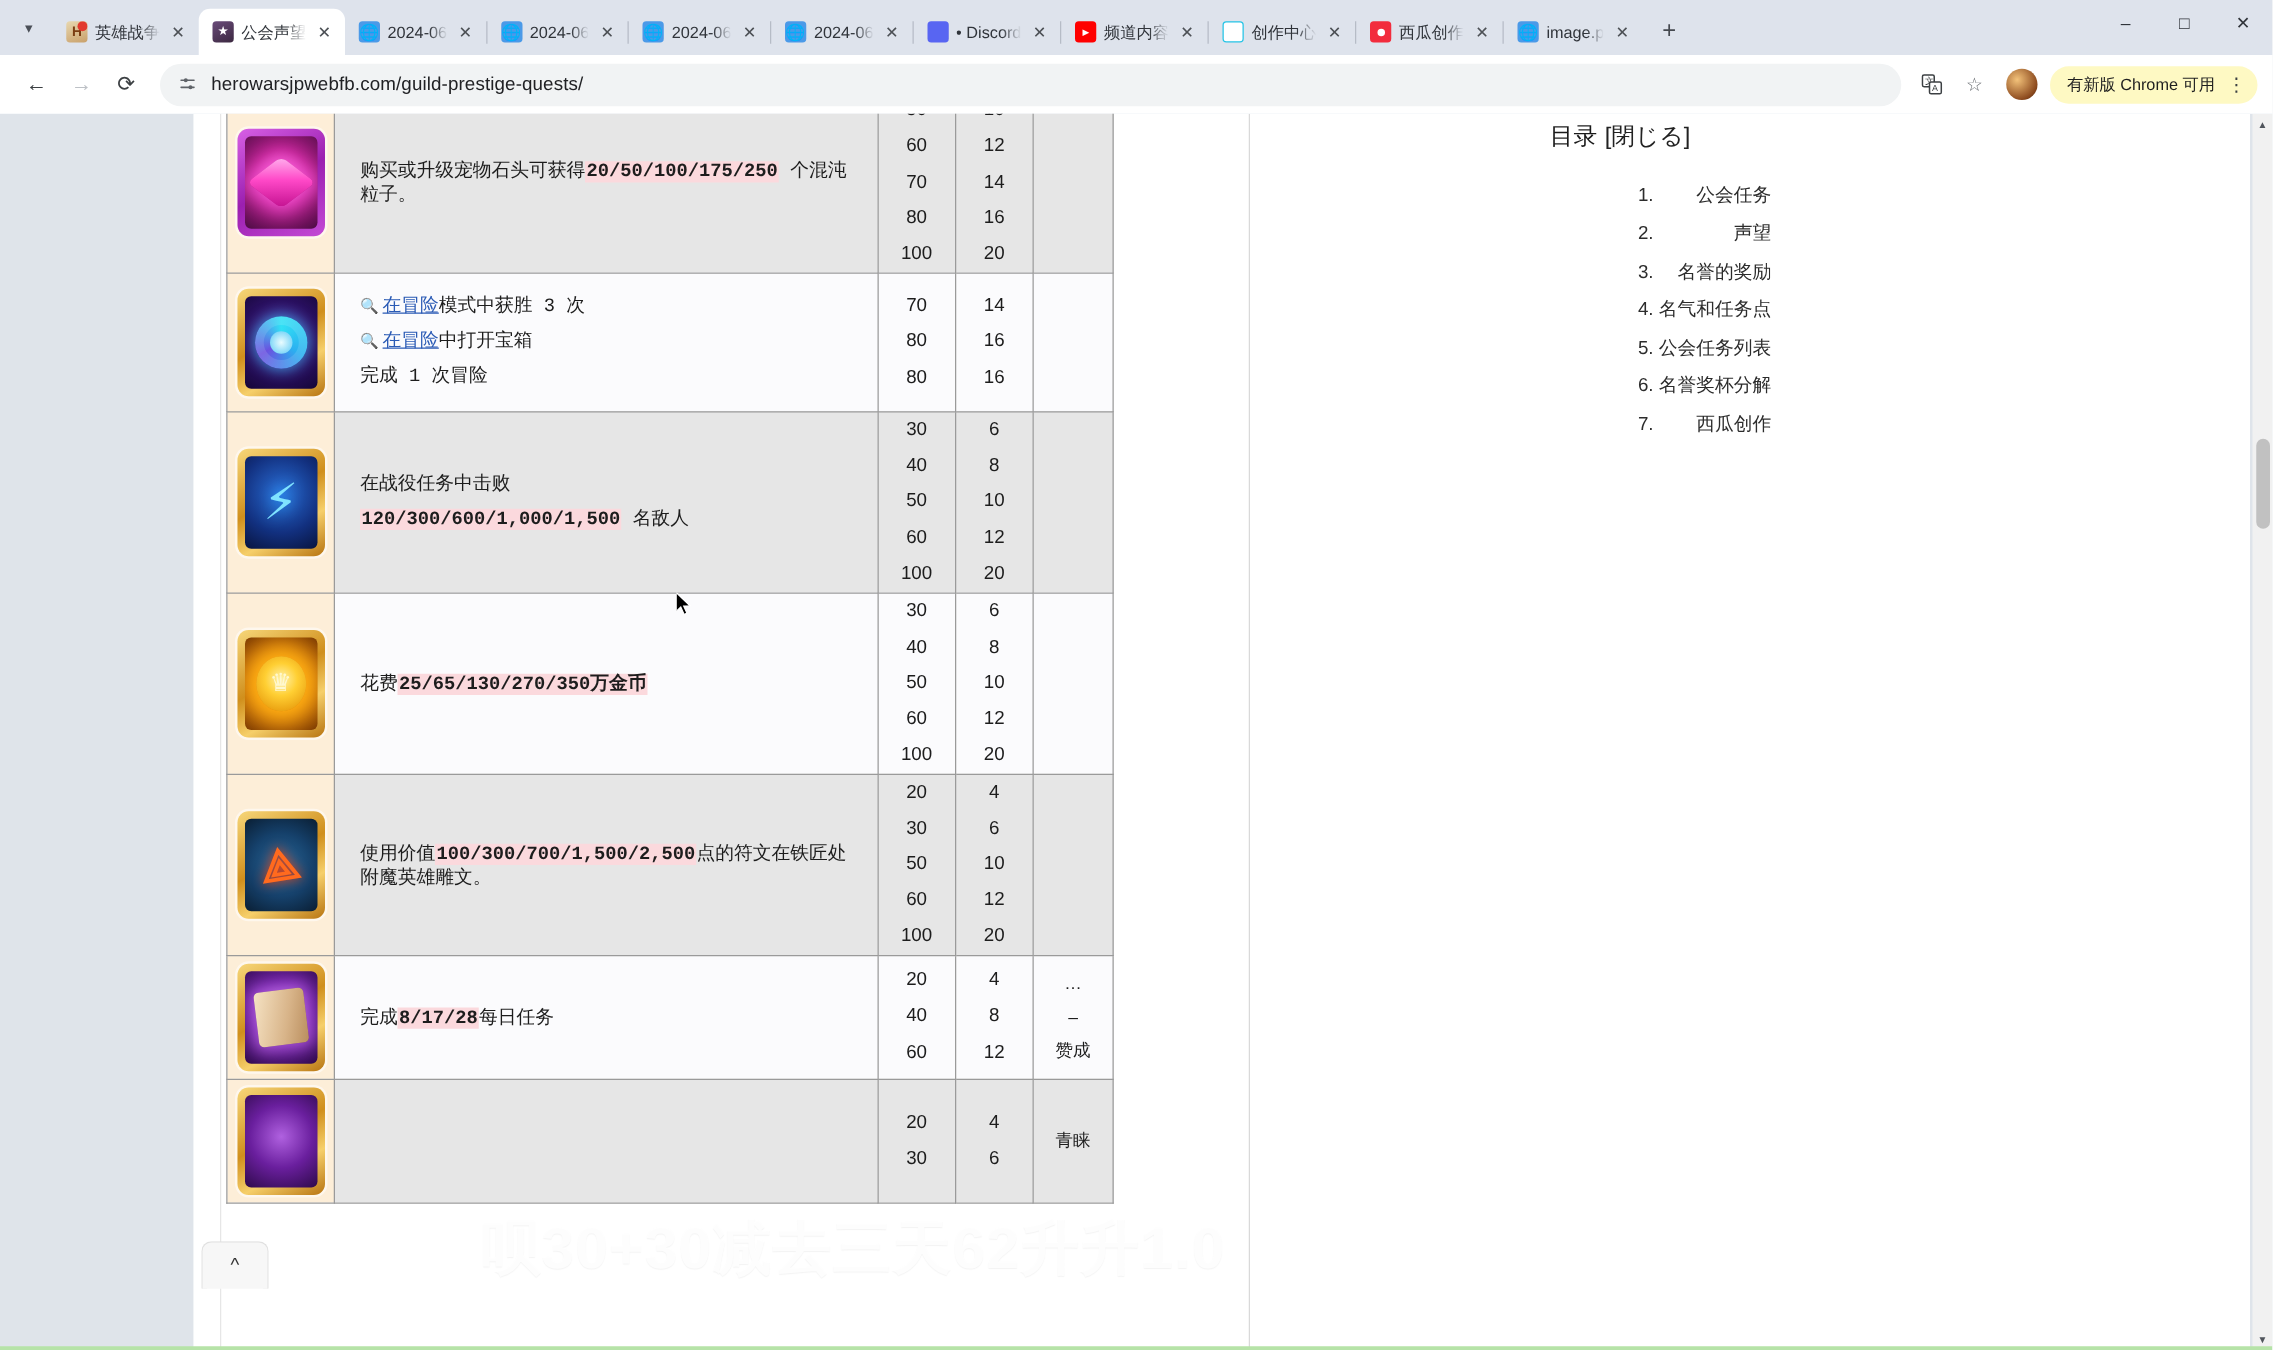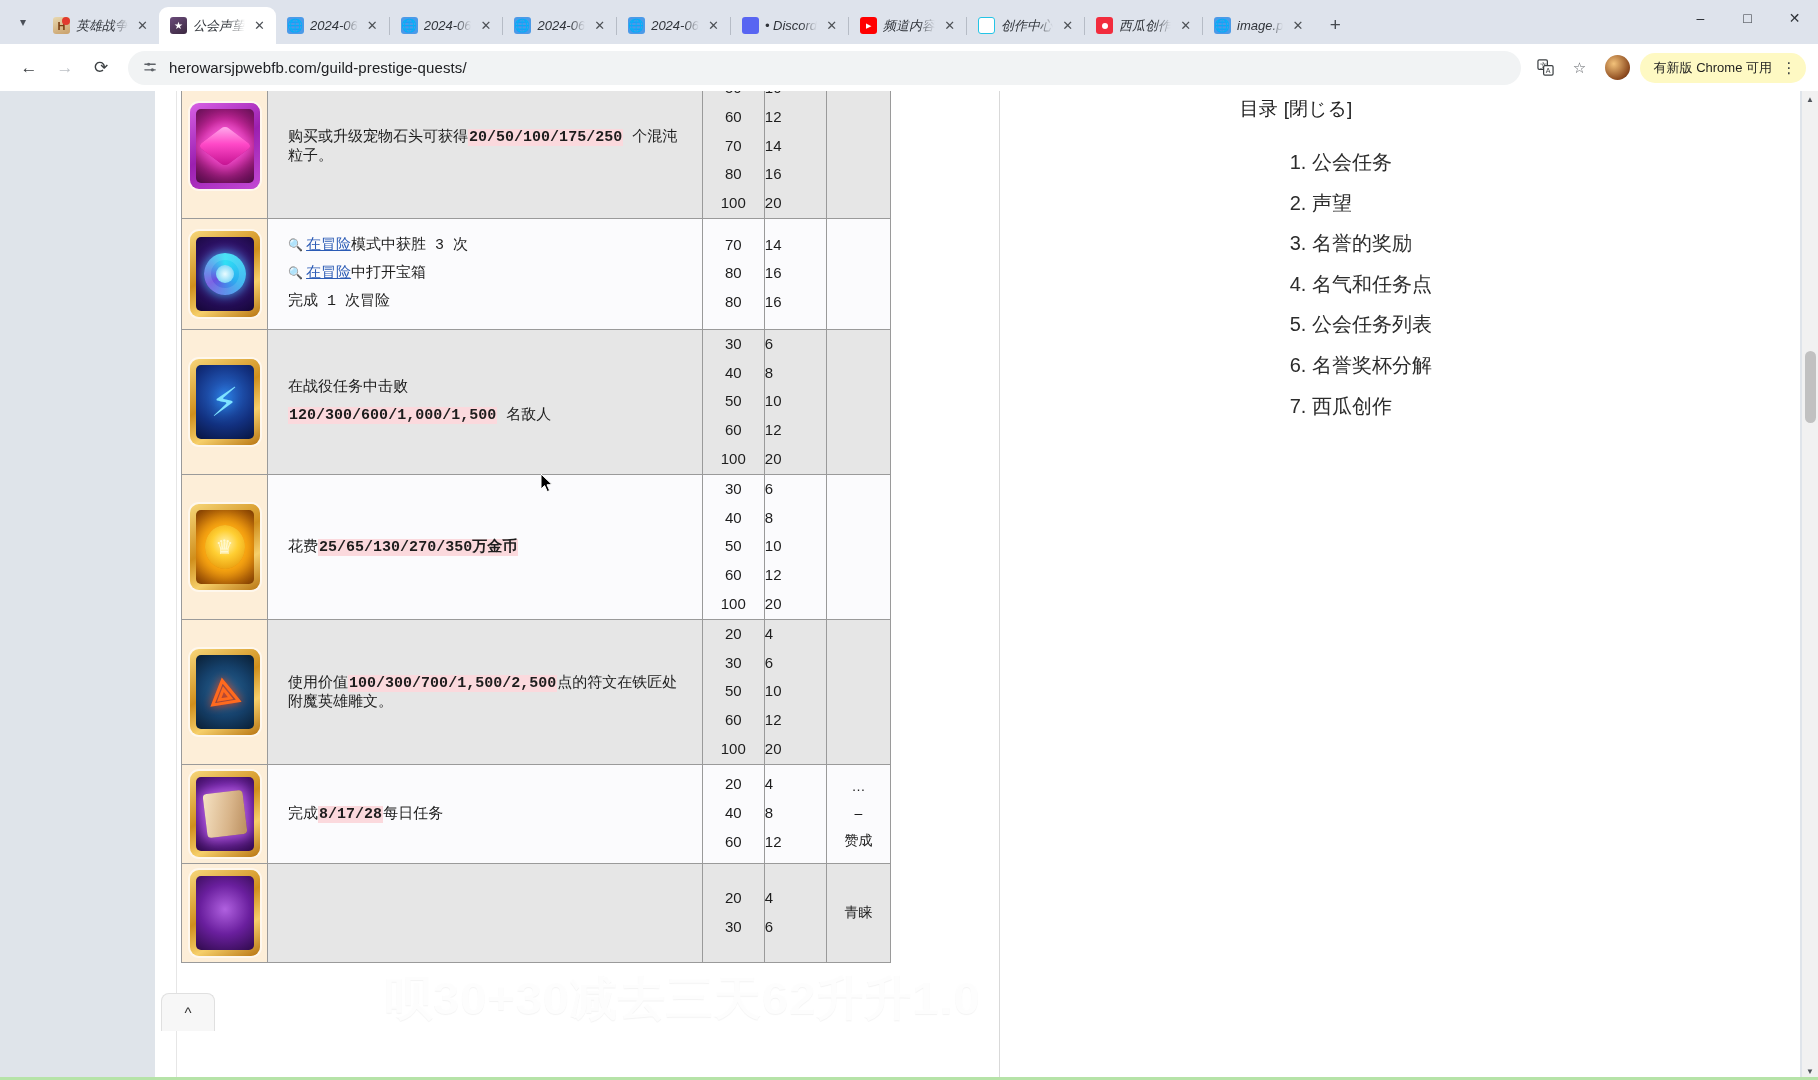--- a/index.html
+++ b/index.html
@@ -32,21 +32,20 @@
   .tab .favicon {
     width:17px; height:17px; flex:none; border-radius:3px;
     display:flex; align-items:center; justify-content:center;
     font-size:10px; color:#fff; overflow:hidden; position:relative;
   }
   .tab .tlabel {
     flex:1; white-space:nowrap; overflow:hidden;
     font-size:13px; line-height:17px;
     -webkit-mask-image: linear-gradient(90deg,#000 70%,transparent 100%);
     mask-image: linear-gradient(90deg,#000 70%,transparent 100%);
-    font-style: italic;
   }
   .tab .tclose {
     width:17px;height:17px;flex:none;display:flex;align-items:center;
     justify-content:center;font-size:13px;color:#4d5156;cursor:pointer;
   }
   .tab-sep { width:1px; height:18px; background:#b6bcc6; margin:0 0 9px 0; flex:none; }
   .newtab {
     width:30px;height:30px;margin:0 0 4px 6px;border-radius:50%;
     display:flex;align-items:center;justify-content:center;
     font-size:19px;color:#45494f;flex:none;cursor:pointer;
@@ -120,21 +119,21 @@
   
   .qtable {
     position:absolute; left:26px; top:-18px; width:710px;
     border-collapse:collapse; table-layout:fixed;
     font-size:15px; color:#1d1d1d;
   }
   .qtable td { border:1px solid #9a9a9a; vertical-align:middle; }
   .c-icon { width:86px; background:#fdeed8; text-align:center; padding:6px 0; }
   .c-desc { width:434px; padding:10px 20px;font-family:Liberation Mono, monospace; }
   .c-n1   { width:62px; text-align:center; padding:0; }
-  .c-n2   { width:62px; text-align:left; padding:0; }
+  .c-n2   { width:62px; text-align:center; padding:0; }
   .c-n3   { width:64px; text-align:center; padding:0; font-size:14px; color:#1d1d1d;}
   tr.shade td.c-desc, tr.shade td.c-n1, tr.shade td.c-n2, tr.shade td.c-n3 { background:#e6e6e6; }
   tr.light td.c-desc, tr.light td.c-n1, tr.light td.c-n2, tr.light td.c-n3 { background:#fbfbfd; }
 
   .numstack { display:flex; flex-direction:column; justify-content:center;
               height:100%; gap:0; }
   .numstack span { display:block; line-height:1.92; font-size:15px; color:#1d1d1d; }
   .numstack.sm span { font-size:14px; }
 
   .hl { background:#fbd9dd; font-weight:bold; padding:0 1px; }
@@ -189,21 +188,21 @@
     letter-spacing:1px; white-space:nowrap; pointer-events:none; z-index:5;
     text-shadow:0 1px 1px rgba(0,0,0,.05);
   }
 
   
   .toc { position:absolute; left:116px; top:5px; width:360px; text-align:center; }
   .toc-head { font-size:19px; color:#1a1a1a; padding-bottom:4px; }
   .toc-head .toggle { font-size:19px; color:#222; margin-left:6px; }
   .toc-list { list-style:decimal; margin:16px 0 0 0; padding-left:152px;
               text-align:left; display:inline-block; }
-  .toc-list li { font-size:20px; color:#2c2c2c; line-height:2.03; }
+  .toc-list li { font-size:15px; color:#2c2c2c; line-height:2.03;text-align:right; }
   .cmt-list { position:absolute; left:126px; top:290px; list-style:disc;
               padding-left:40px; }
   .cmt-list li { line-height:2.0; }
   .cmt-list a { font-size:18px; color:#1b61c7; text-decoration:underline; }
 
   
   .bl-handle {
     position:absolute; left:6px; top:902px; width:54px; height:38px;
     background:#f7f7f7; border-radius:8px 8px 0 0; border:1px solid #e0e0e0;
     border-bottom:none; display:flex;align-items:center;justify-content:center;

